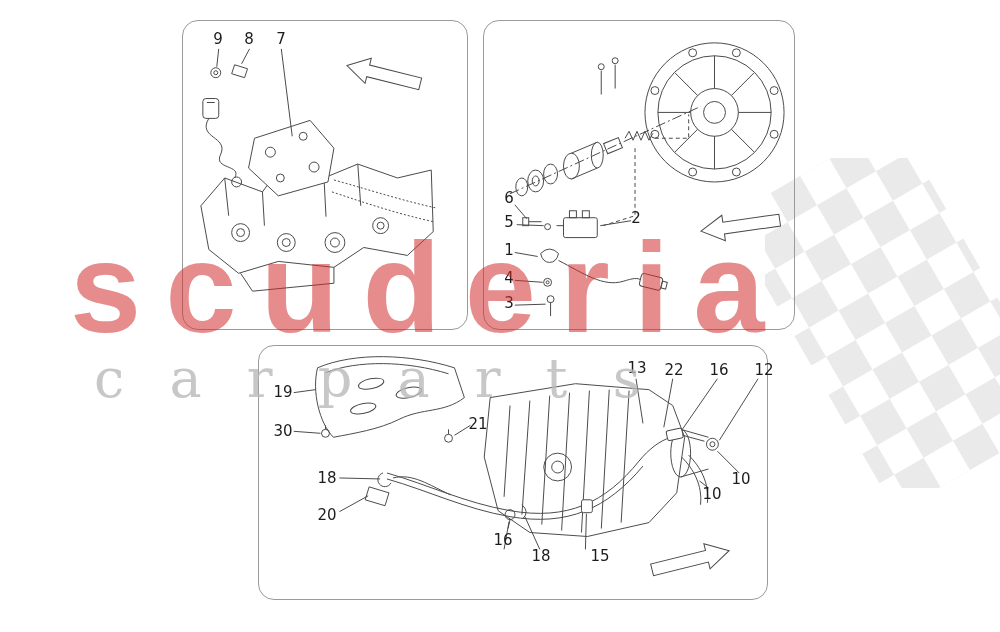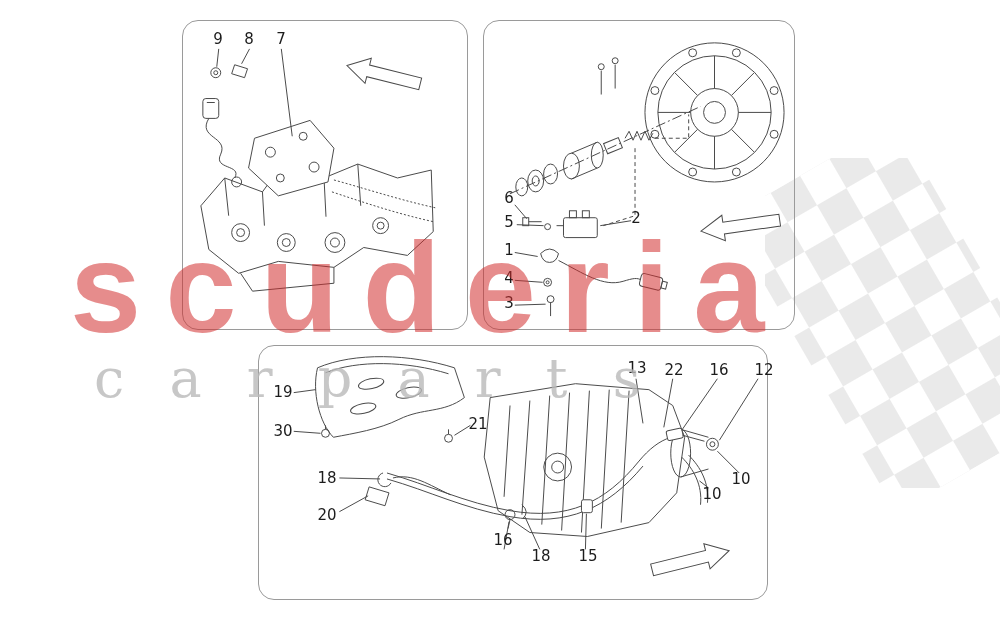--- a/index.html
+++ b/index.html
@@ -236,18 +236,18 @@
   <span class="callout" style="left:327px;top:478px">18</span>
   <span class="callout" style="left:327px;top:515px">20</span>
   <span class="callout" style="left:637px;top:368px">13</span>
   <span class="callout" style="left:674px;top:370px">22</span>
   <span class="callout" style="left:719px;top:370px">16</span>
   <span class="callout" style="left:764px;top:370px">12</span>
   <span class="callout" style="left:741px;top:479px">10</span>
   <span class="callout" style="left:712px;top:494px">10</span>
   <span class="callout" style="left:503px;top:540px">16</span>
   <span class="callout" style="left:541px;top:556px">18</span>
-  <span class="callout" style="left:588px;top:556px">15</span>
+  <span class="callout" style="left:600px;top:556px">15</span>
 
   <div class="wm-title" style="color: rgba(210, 45, 45, 0.55);">scuderia</div>
   <div class="wm-sub" style="color: rgba(185, 185, 185, 0.8);">c a r p a r t s</div>
 
 </div>
 
 </body></html>

